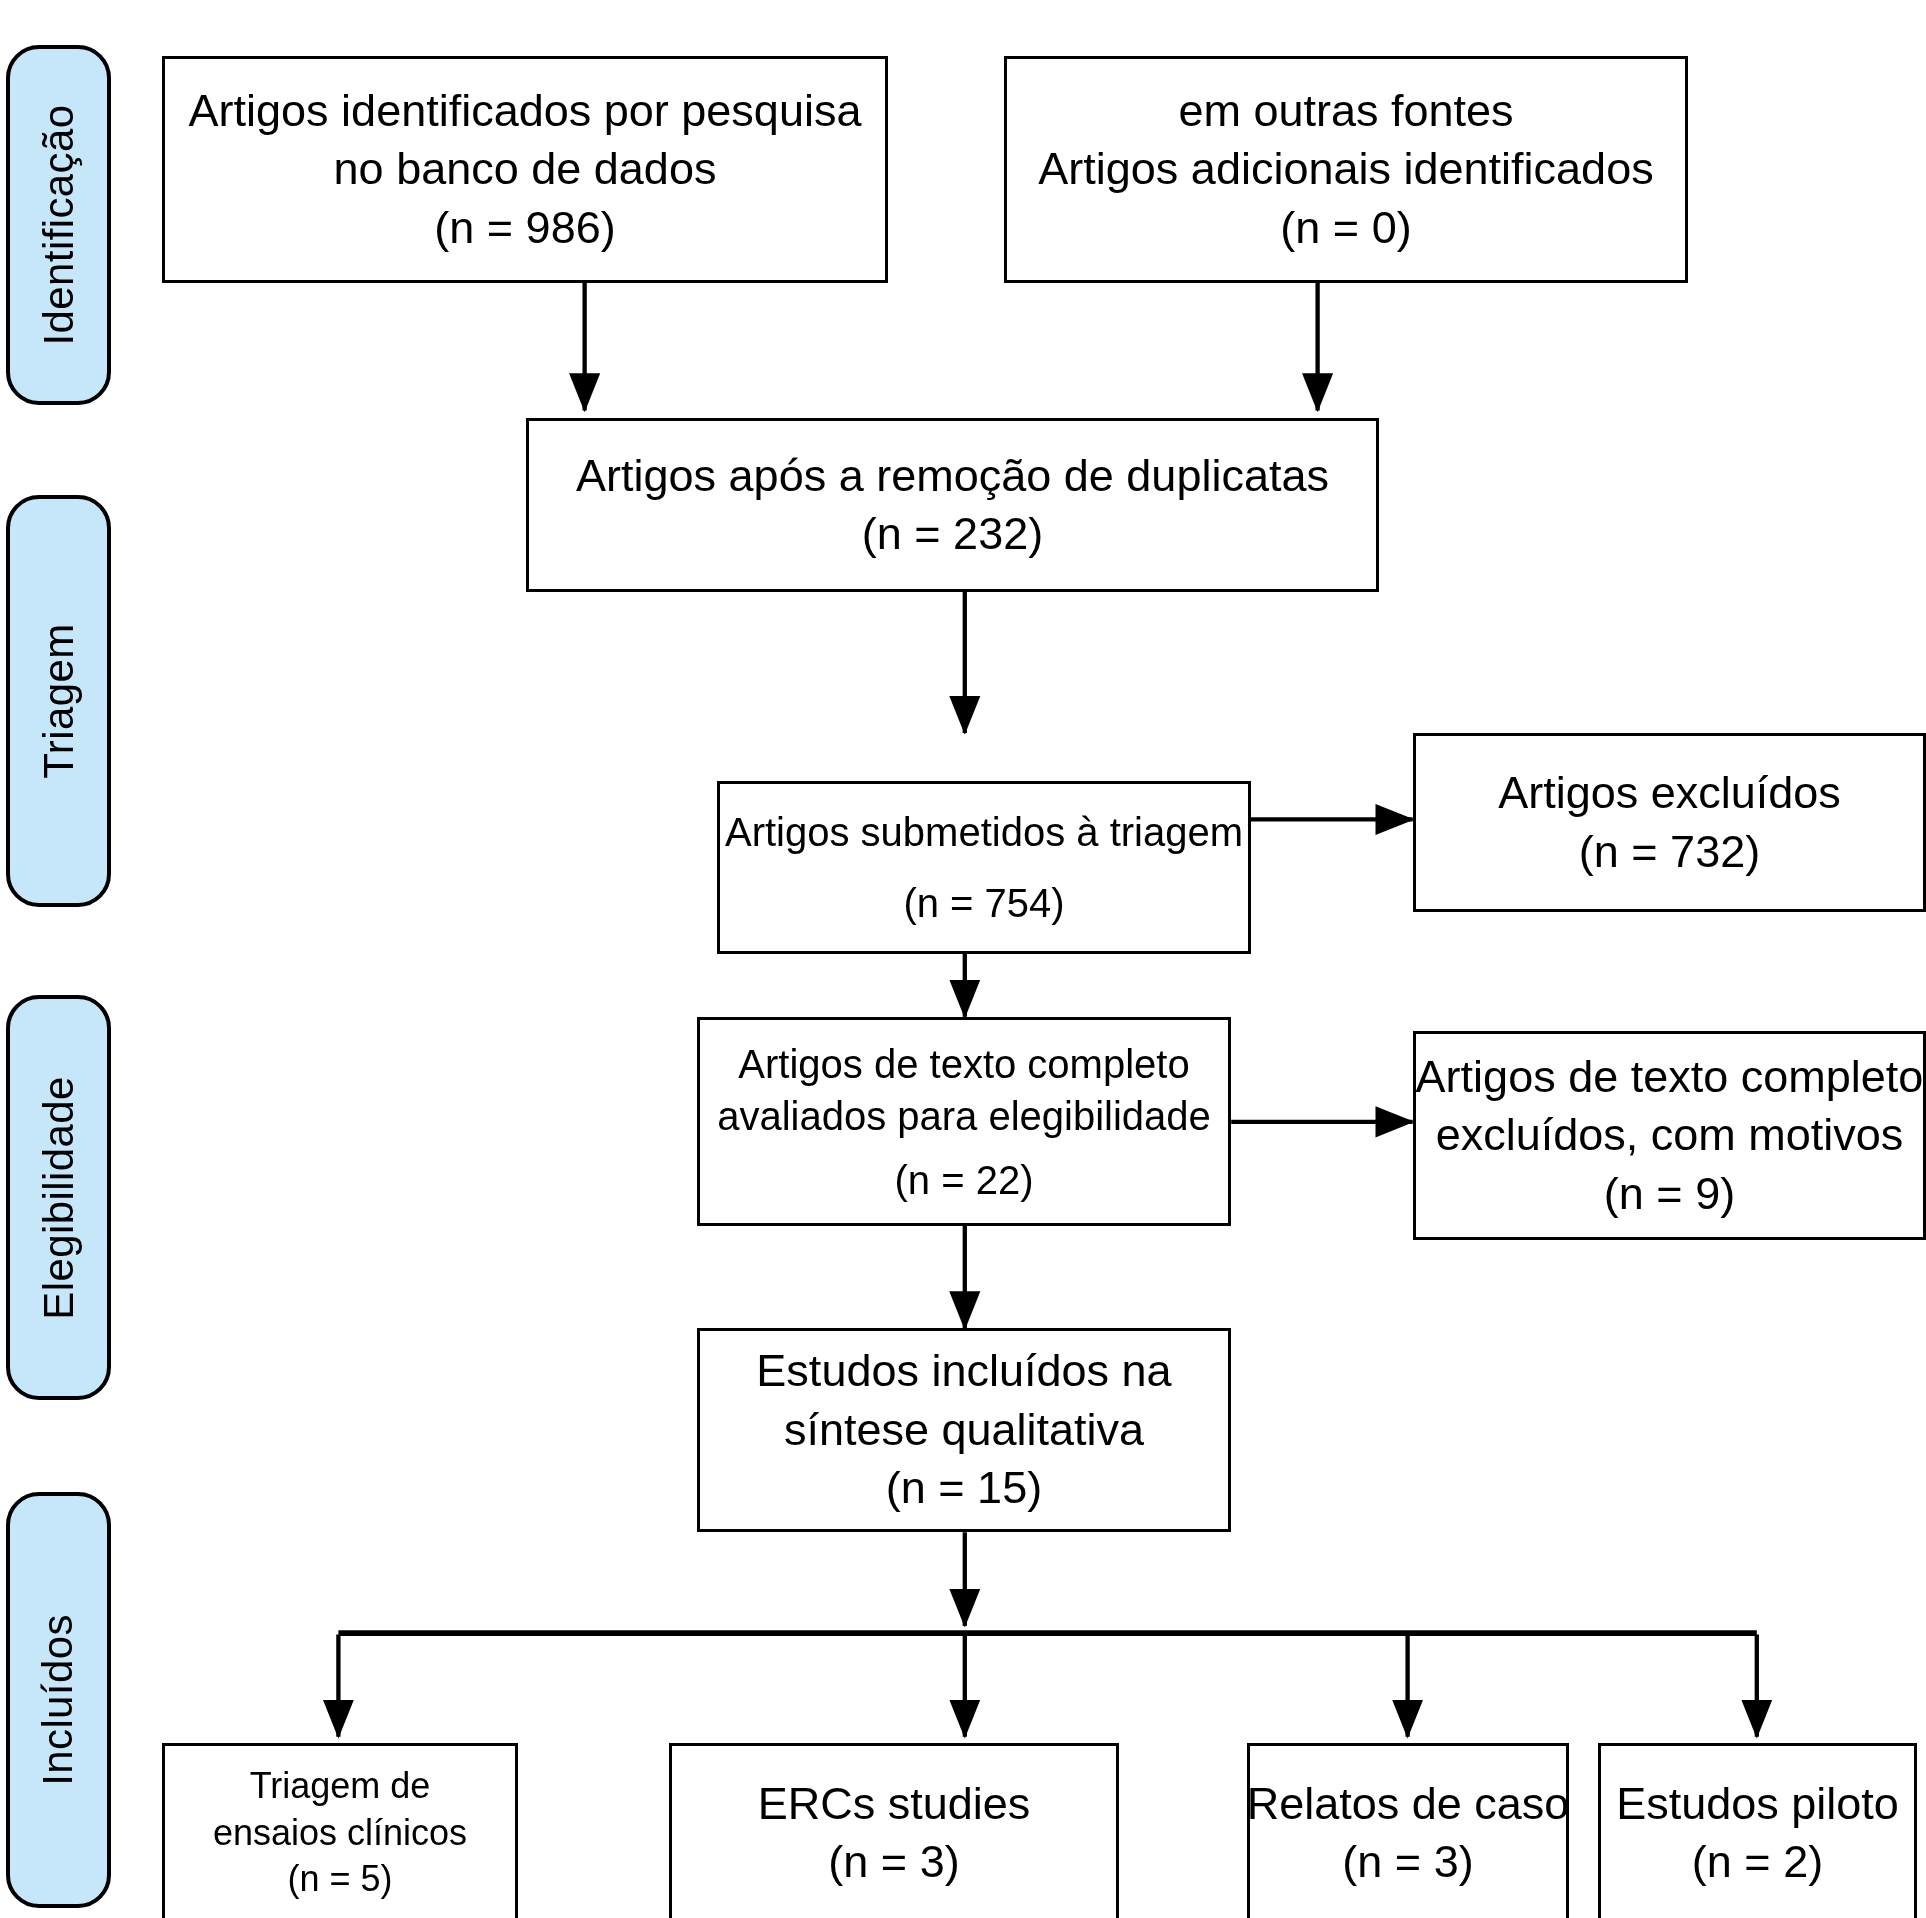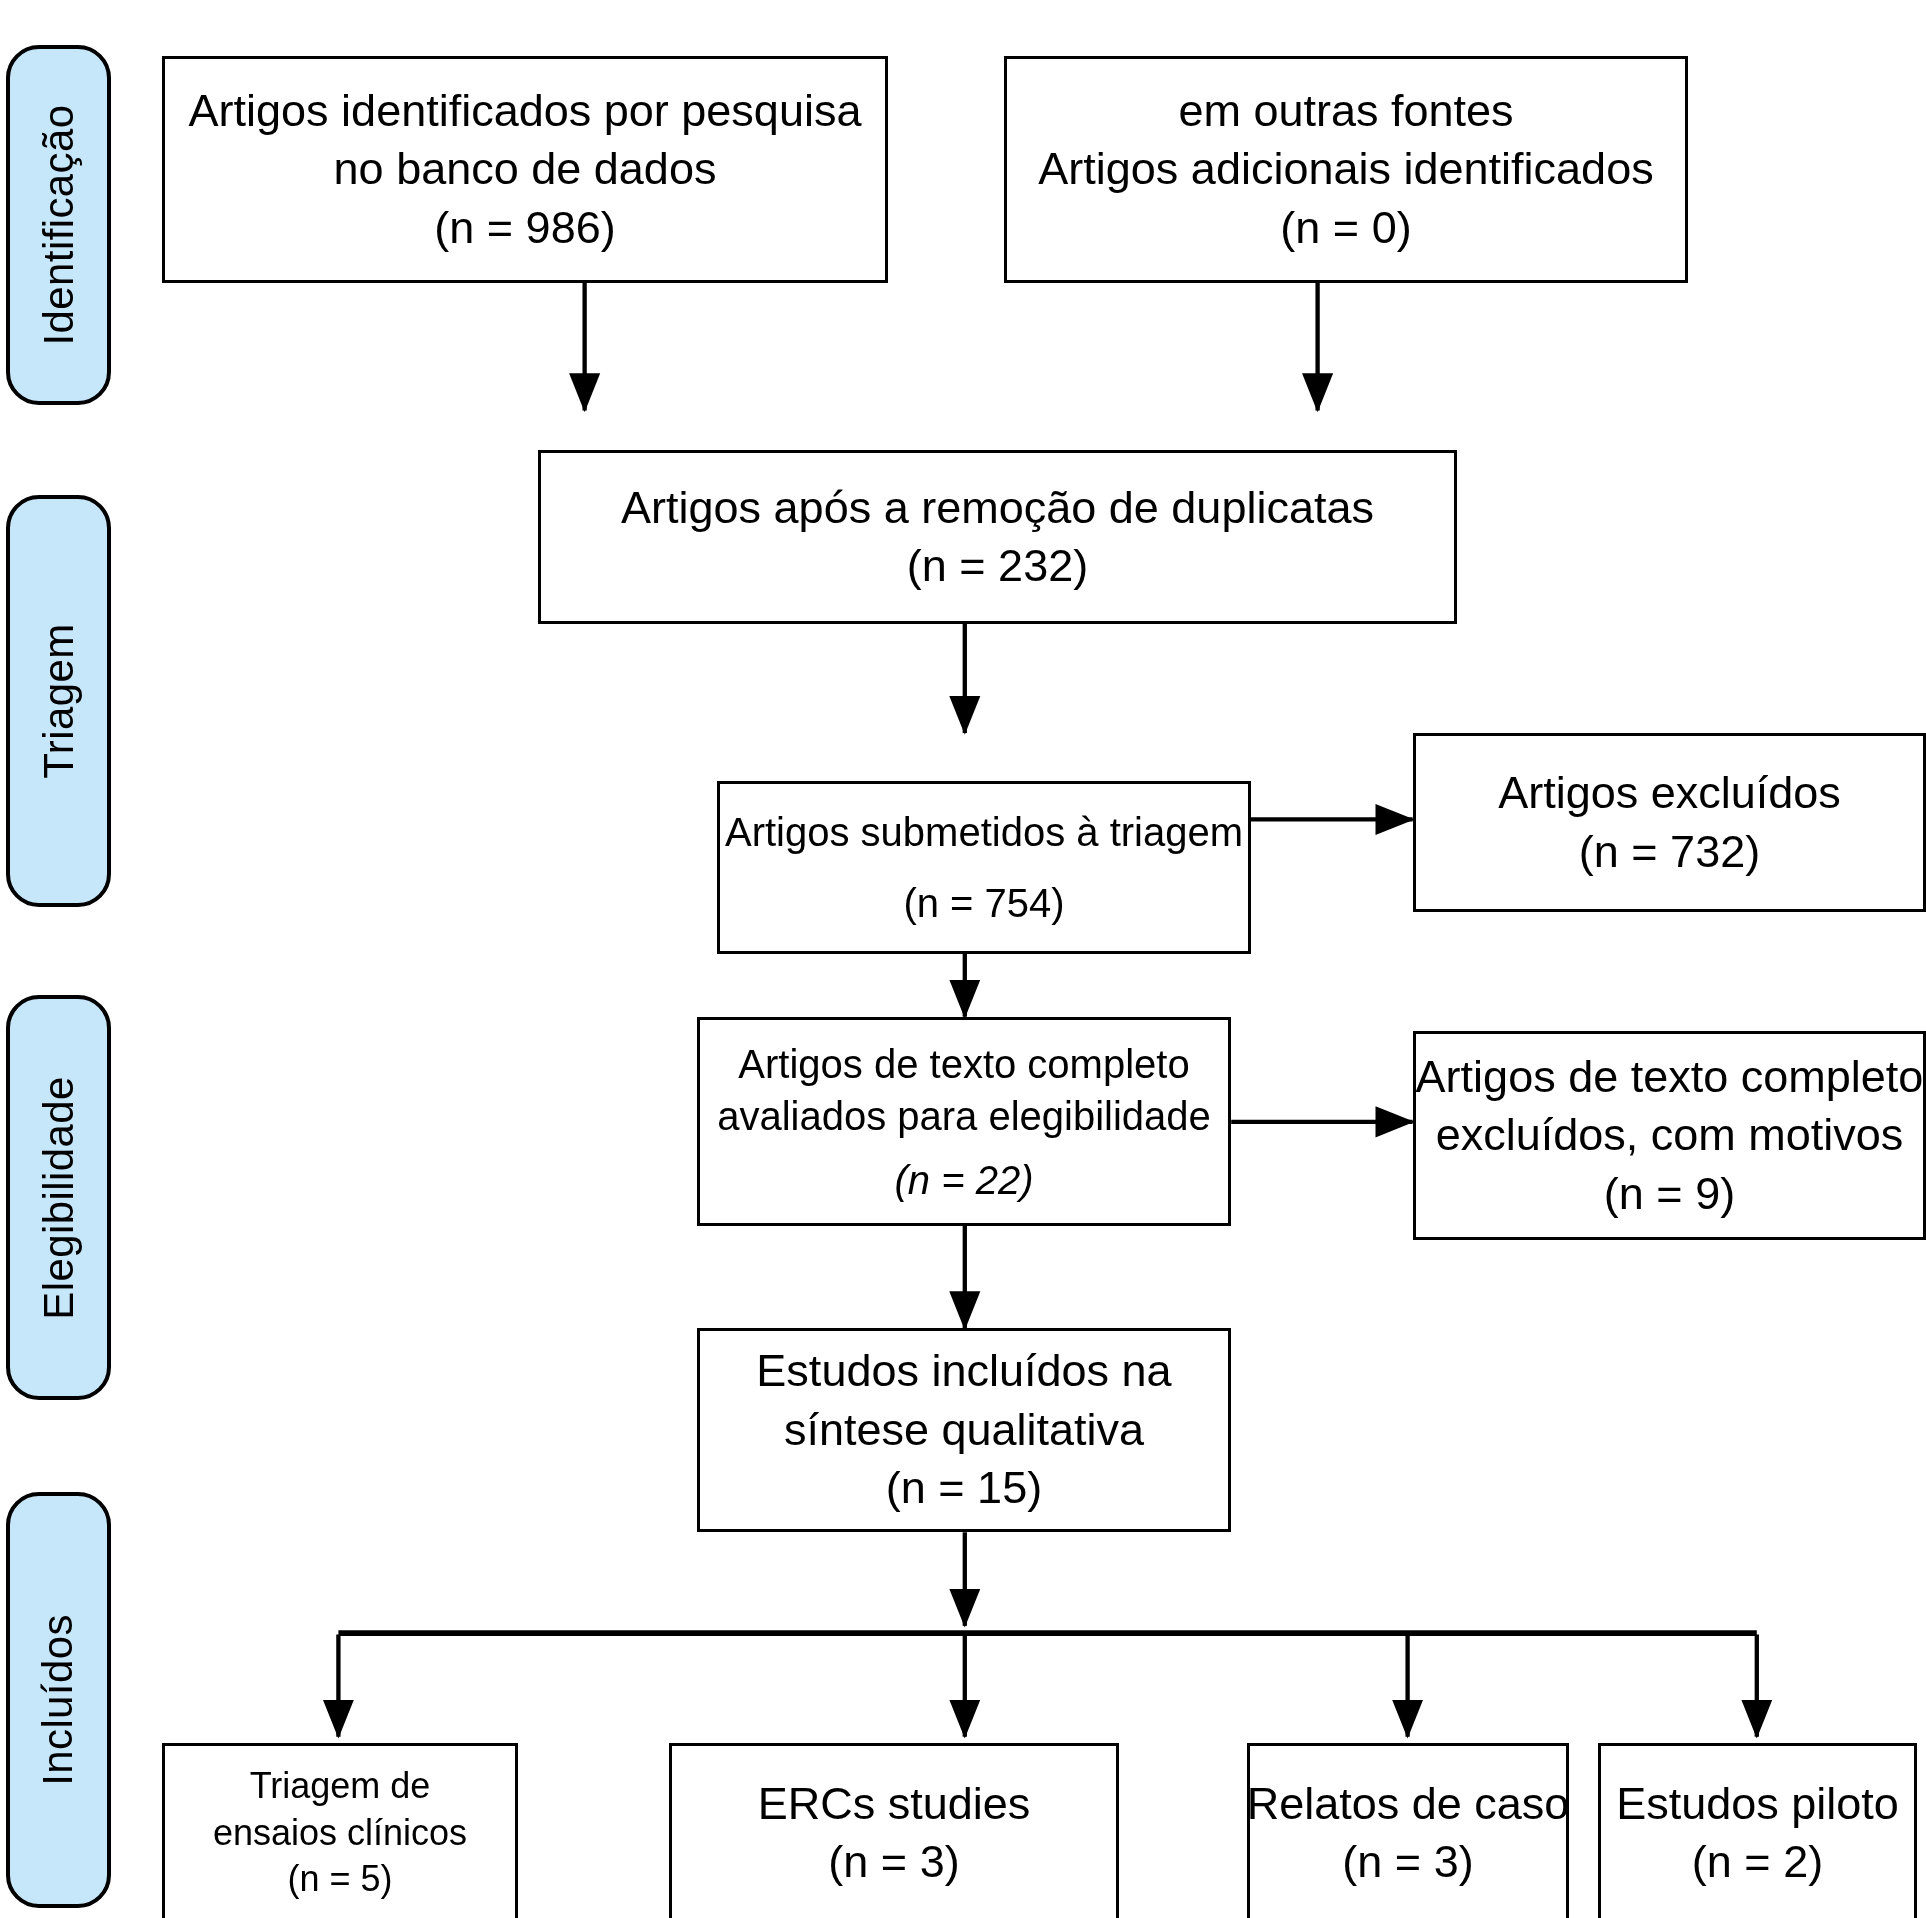--- a/index.html
+++ b/index.html
@@ -125,39 +125,39 @@
     <span class="line">no banco de dados</span>
     <span class="line">(n = 986)</span>
   </div>
 
   <div class="flow-box fs-big" style="left:1004px; top:56px; width:684px; height:227px;">
     <span class="line">em outras fontes</span>
     <span class="line">Artigos adicionais identificados</span>
     <span class="line">(n = 0)</span>
   </div>
 
-  <div class="flow-box fs-big" style="left:538px; top:418px; width:919px; height:174px;margin-top:32px;">
+  <div class="flow-box fs-big" style="left:526px; top:418px; width:853px; height:174px;">
     <span class="line">Artigos após a remoção de duplicatas</span>
     <span class="line">(n = 232)</span>
   </div>
 
   <div class="flow-box fs-mid" style="left:717px; top:733px; width:534px; height:173px;margin-top:48px;">
     <span class="line">Artigos submetidos à triagem</span>
     <span class="line" style="margin-top:19px;">(n = 754)</span>
   </div>
 
   <div class="flow-box fs-big" style="left:1413px; top:733px; width:513px; height:179px;">
     <span class="line">Artigos excluídos</span>
     <span class="line">(n = 732)</span>
   </div>
 
   <div class="flow-box fs-mid" style="left:697px; top:1017px; width:534px; height:209px;">
     <span class="line">Artigos de texto completo</span>
     <span class="line">avaliados para elegibilidade</span>
-    <span class="line" style="margin-top:12px;font-style:italic;">(n = 22)</span>
+    <span class="line" style="margin-top:12px;">(n = 22)</span>
   </div>
 
   <div class="flow-box fs-big" style="left:1413px; top:1031px; width:513px; height:209px;">
     <span class="line">Artigos de texto completo</span>
     <span class="line">excluídos, com motivos</span>
     <span class="line">(n = 9)</span>
   </div>
 
   <div class="flow-box fs-big" style="left:697px; top:1328px; width:534px; height:204px;">
     <span class="line">Estudos incluídos na</span>

